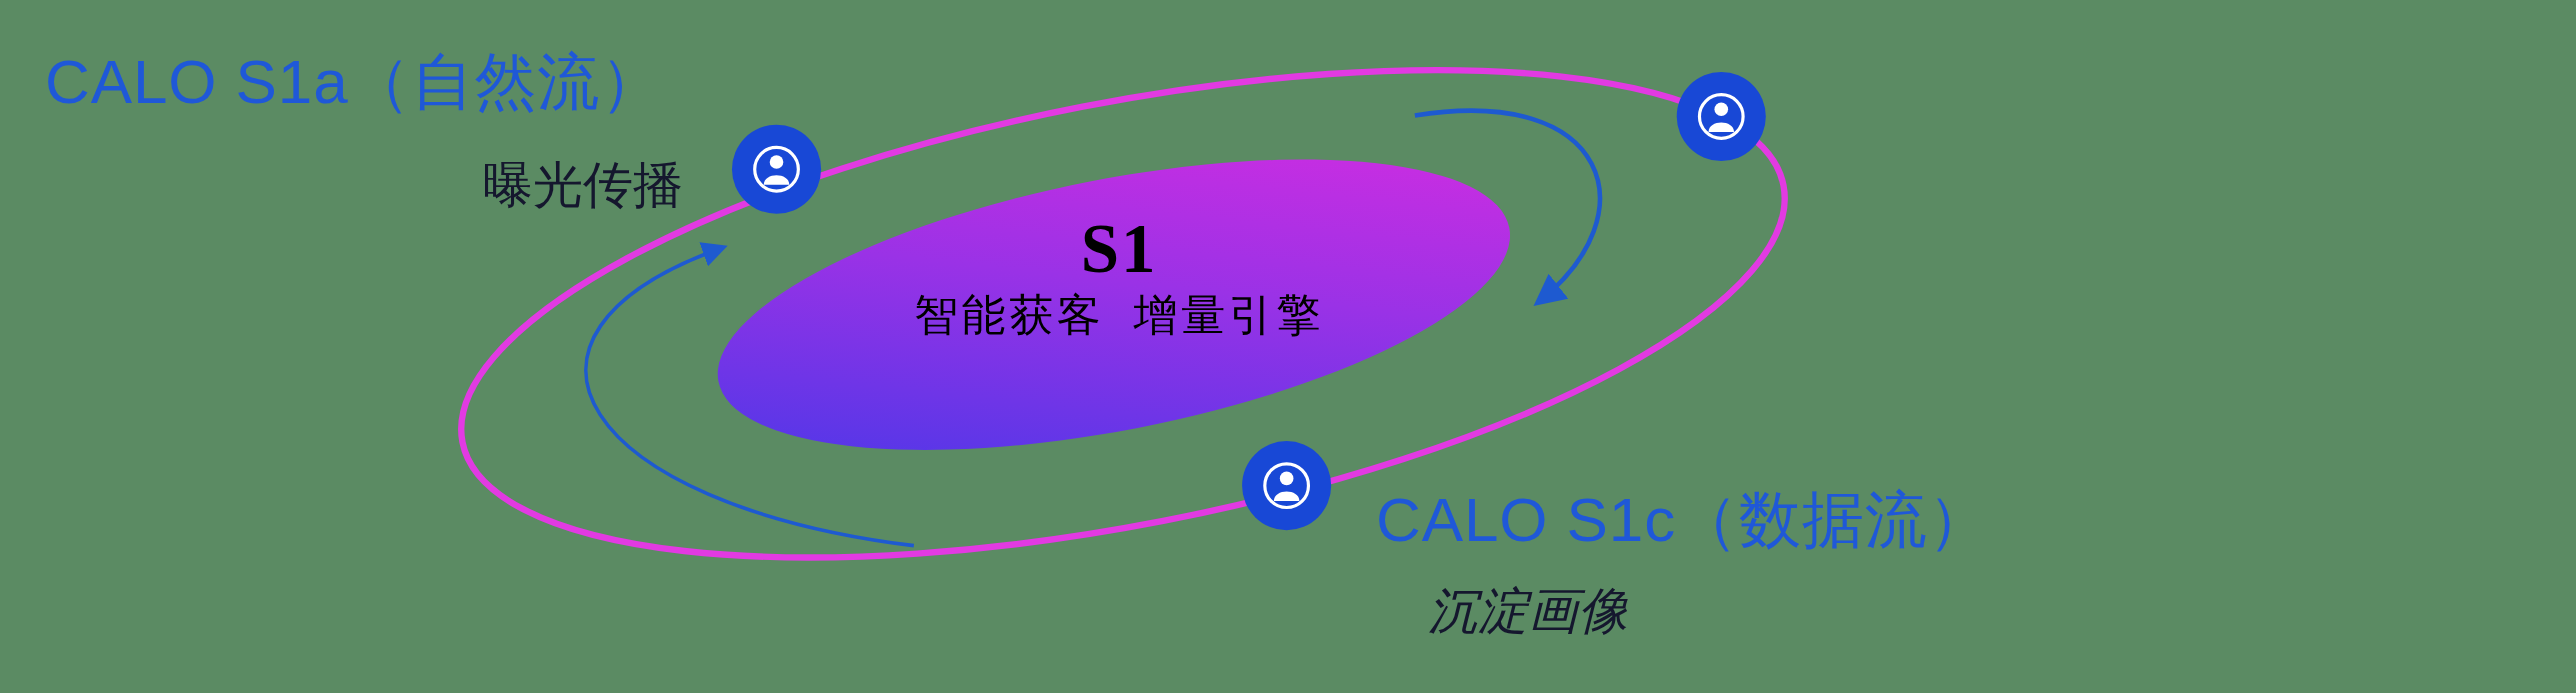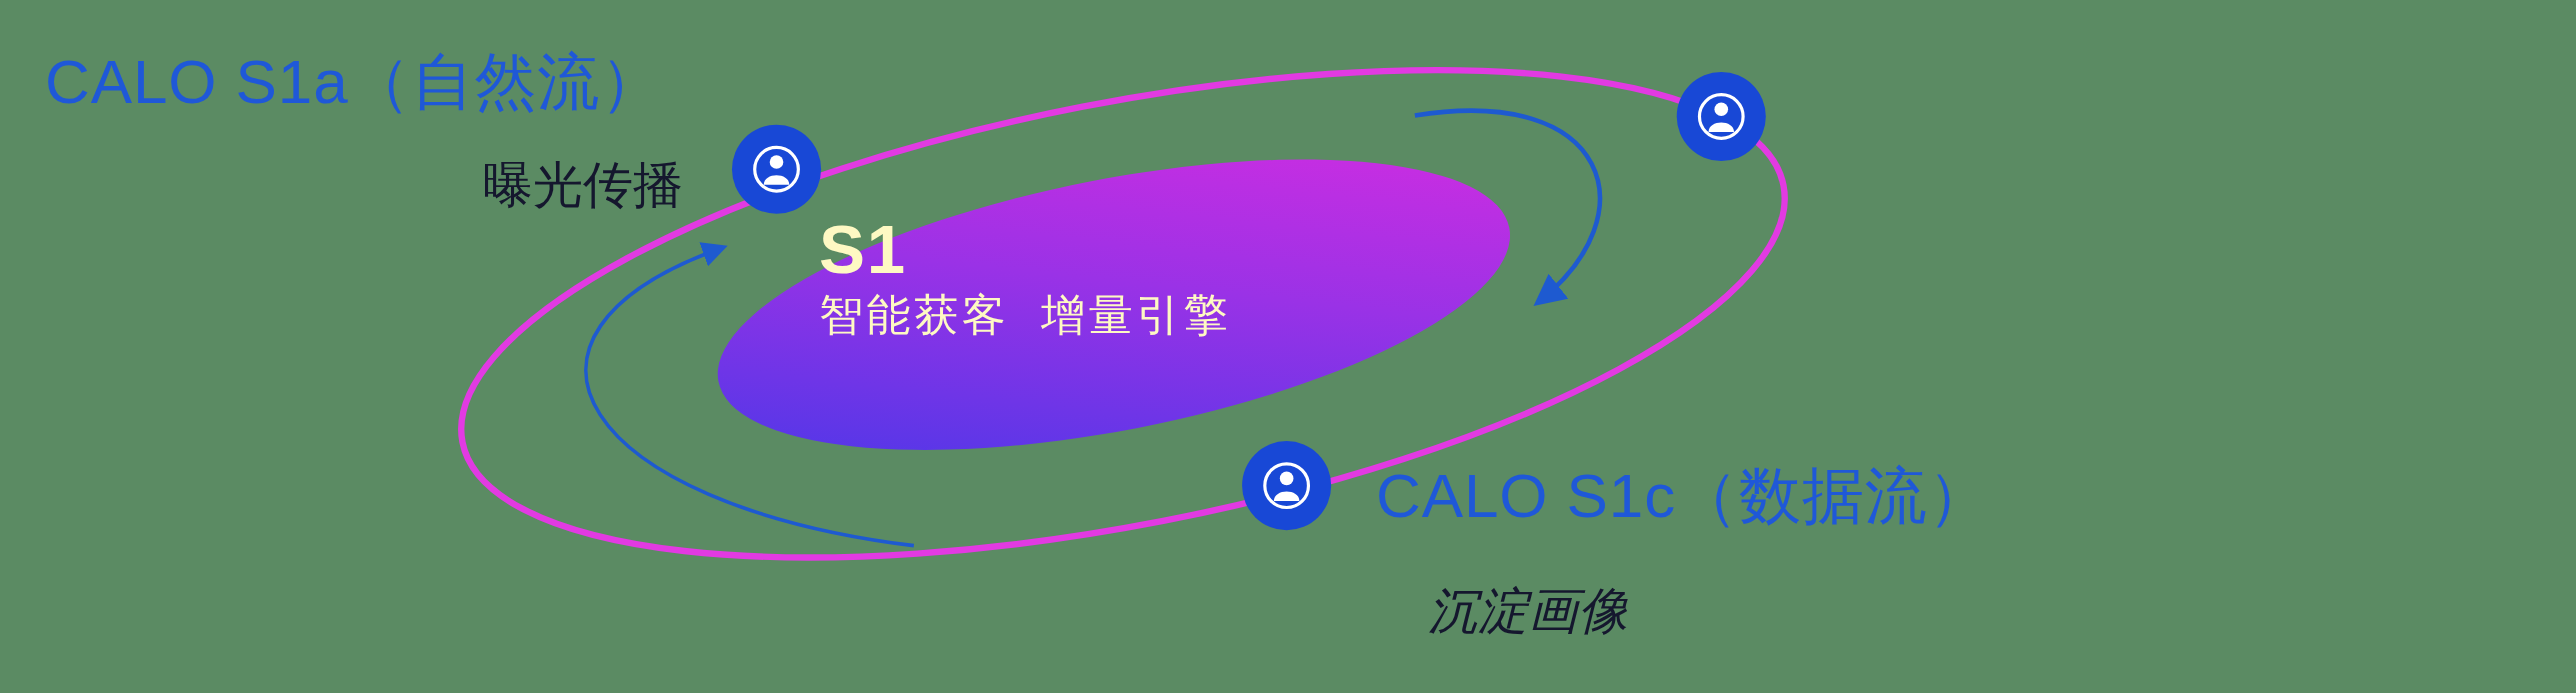--- a/index.html
+++ b/index.html
@@ -33,40 +33,42 @@
     color: #15172e;
     font-size: 50px;
     font-weight: 500;
     white-space: nowrap;
   }
   .core-text {
     position: absolute;
     left: 819px;
     top: 215px;
     width: 600px;
-    color: #fef9c3;
+    text-align: center;
+    color: #000000;
+    font-family: Liberation Serif, serif;
   }
   .core-title {
     font-size: 69px;
     font-weight: bold;
     line-height: 1.0;
     letter-spacing: 1.8px;
   }
   .core-subtitle {
     margin-top: 2px;
     font-size: 44px;
     font-weight: 500;
     letter-spacing: 3.6px;
     white-space: pre;
   }
   .pos-label-s1a { left: 45px;   top: 40px;  }
   .pos-sub-s1a   { left: 435px;  top: 152px; margin-left: 48px; }
   .pos-label-s1b { left: 1831px; top: 84px;  }
   .pos-sub-s1b   { left: 1958px; top: 202px; }
-  .pos-label-s1c { left: 1376px; top: 454px; }
+  .pos-label-s1c { left: 1376px; top: 478px; }
   .pos-sub-s1c   { left: 1428px; top: 578px; font-style: italic; }
 </style>
 </head>
 <body>
 
 <div class="canvas">
 
   <svg class="diagram-layer" viewBox="0 0 2833 763" aria-hidden="true">
     <defs>
       <linearGradient id="coreGrad" x1="0%" y1="100%" x2="100%" y2="0%">

